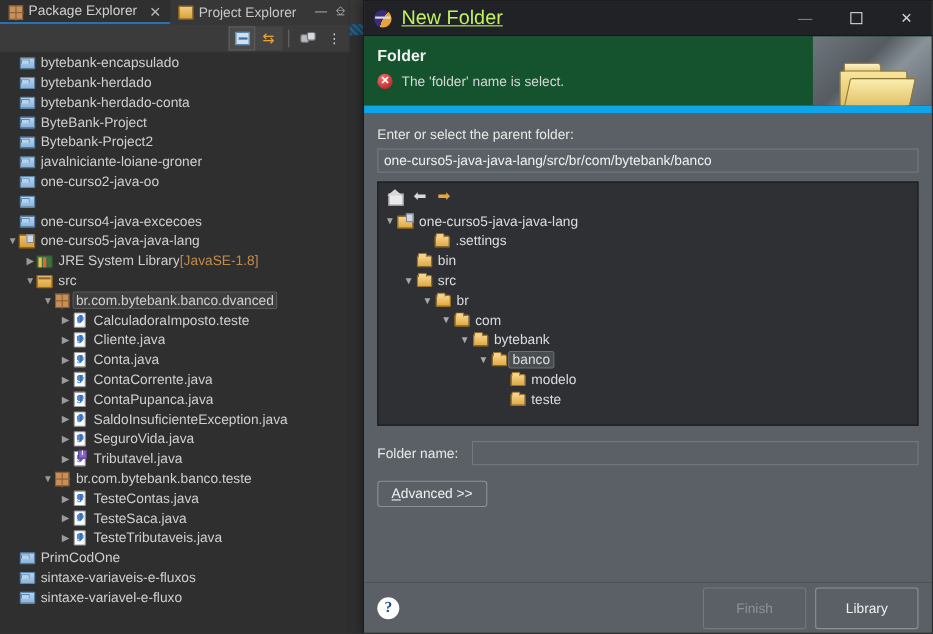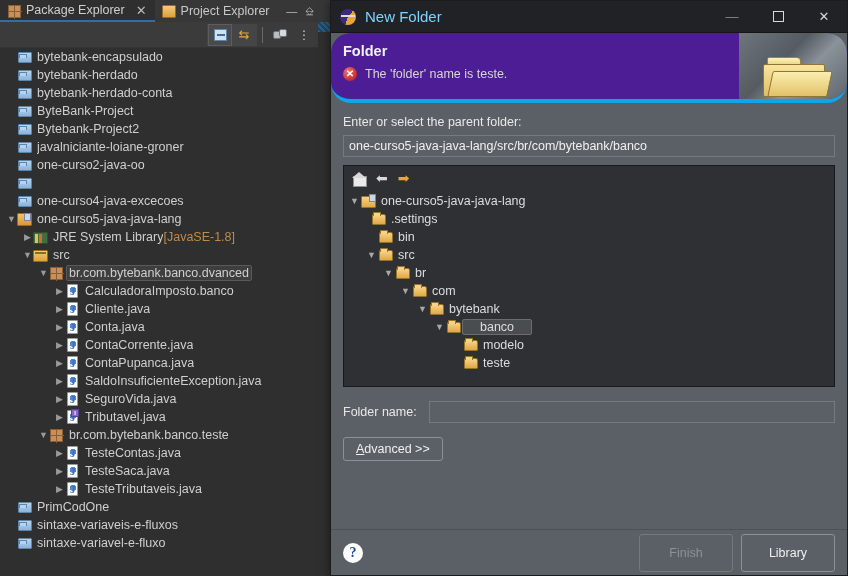--- a/index.html
+++ b/index.html
@@ -119,30 +119,30 @@
   }
   .eclipse-logo {
     width: 16px; height: 16px; border-radius: 50%;
     background: conic-gradient(from 200deg, #3b2b7a 0 55%, #e8a33d 55% 100%);
     position: relative; flex: none;
   }
   .eclipse-logo:after {
     content: ""; position: absolute; left: 1px; top: 6px; width: 14px; height: 2px;
     background: #dcdcdc;
   }
-  .title-text { margin-left: 9px; color: #7dd3fc; font-size: 15px; }
+  .title-text { margin-left: 9px; color: #bef264; font-size: 18px; text-decoration: underline; }
   .titlectl { margin-left: auto; display: flex; align-items: center; height: 32px; }
   .tcbtn { width: 46px; height: 32px; display: flex; align-items: center; justify-content: center;
            color: #d8d8d8; font-size: 13px; }
   .tcbtn.min { color: #8a8a8a; }
   .sqbox { width: 11px; height: 11px; border: 1.5px solid #d8d8d8; }
 
   .dlg-header {
-    height: 70px; background: #4c1d95; flex: none; position: relative;
-    border-bottom: 4px solid #0ea5e9; overflow: hidden; border-radius: 20px;
+    height: 70px; background: #14532d; flex: none; position: relative;
+    border-bottom: 7px solid #0ea5e9; overflow: hidden;
   }
   .dlg-header .banner {
     position: absolute; right: 0; top: 0; width: 108px; height: 70px;
     background: linear-gradient(135deg,#6e757c 0%,#555b61 40%,#8a929a 60%,#5d6369 100%);
   }
   .dlg-title { position:absolute; left: 12px; top: 10px; font-size: 14.5px; font-weight: bold; color: #f0f0f0; }
   .dlg-msg { position:absolute; left: 12px; top: 34px; display: flex; align-items: center; gap: 8px; }
   .err-ico { width: 14px; height: 14px; border-radius: 50%;
       background: radial-gradient(circle at 35% 30%, #f07070, #b01414);
       color: #fff; font: 700 10px/14px "Liberation Sans",sans-serif; text-align: center; flex: none; }
@@ -175,21 +175,21 @@
   .home-ico:after { content:""; position:absolute; left:0px; top:0px; width:0;height:0;
       border-left:7px solid transparent;border-right:7px solid transparent;border-bottom:6px solid #d8d8d8;}
   .arw { font-size: 14px; line-height: 1; }
   .arw.back { color: #d9d9d9; }
   .arw.fwd { color: #e7a63a; }
 
   .tree-content { flex: 1; overflow: hidden; padding-top: 2px; }
   .trow { display: flex; align-items: center; height: 18px; font-size: 12.5px; color: #dcdcdc; }
   .trow .tarrow { width: 13px; text-align: center; color: #a8a8a8; font-size: 9px; flex: none; }
   .trow .tico { width: 16px; height: 16px; position: relative; margin-right: 4px; flex: none; }
-  .trow.sel .tlbl { background: #4a4d50; border: 1px solid #6a6e72; margin: -1px -4px; padding: 0 17px; border-radius:2px; }
+  .trow.sel .tlbl { background: #4a4d50; border: 1px solid #6a6e72; margin: -1px -4px; padding: 0 3px; border-radius:2px; }
   .ic-fold-open { width:14px;height:11px;margin-top:3px;position:absolute;
       background: linear-gradient(#f6d28a,#e0a944); border:1px solid #9a7225; border-radius:1px 2px 1px 1px;}
   .ic-fold-open:before{content:"";position:absolute;left:0;top:-3px;width:6px;height:3px;
       background:#f6d28a;border:1px solid #9a7225;border-bottom:none;border-radius:1px 1px 0 0;}
   .ic-projopen { width:15px;height:12px;margin-top:3px;position:absolute;
       background: linear-gradient(#f6d28a,#e0a944); border:1px solid #9a7225; border-radius:1px;}
   .ic-projopen:after{content:"";position:absolute;right:-1px;top:-3px;width:5px;height:6px;
       background:#ccd6e4;border:1px solid #7d8796;}
 
   .row-folder-name { margin-top: 14px; display: flex; align-items: center; gap: 12px; }
@@ -354,21 +354,21 @@
             </span>
             <span class="lbl">br.com.bytebank.banco.dvanced</span>
           </div>
           <div class="row" style="padding-left: 54px;">
             <span class="arrow">▶</span>
             <span class="ico">
               <span class="ic-java" style="position:absolute;left:0;top:0;">
                 <span class="jglyph">J</span>
               </span>
             </span>
-            <span class="lbl">CalculadoraImposto.banco</span>
+            <span class="lbl">CalculadoraImposto.teste</span>
           </div>
           <div class="row" style="padding-left: 54px;">
             <span class="arrow">▶</span>
             <span class="ico">
               <span class="ic-java" style="position:absolute;left:0;top:0;">
                 <span class="jglyph">J</span>
               </span>
             </span>
             <span class="lbl">Cliente.java</span>
           </div>
@@ -508,21 +508,21 @@
     <div class="dlg-header">
       <div class="banner"></div>
       <div class="folder-art">
         <span class="back"></span>
         <span class="body"></span>
         <span class="front"></span>
       </div>
       <div class="dlg-title">Folder</div>
       <div class="dlg-msg">
         <span class="err-ico">✕</span>
-        <span class="dlg-msg-text">The 'folder' name is teste.</span>
+        <span class="dlg-msg-text">The 'folder' name is select.</span>
       </div>
     </div>
 
     <div class="dlg-body">
 
       <div class="lbl-plain">Enter or select the parent folder:</div>
 
       <div class="text-input" style="margin-top:6px;">
         <span>one-curso5-java-java-lang/src/br/com/bytebank/banco</span>
       </div>
@@ -534,21 +534,21 @@
           <span class="arw fwd">➡</span>
         </div>
         <div class="tree-content" id="dlg-tree">
             <div class="trow" style="padding-left: 4px;">
               <span class="tarrow">▼</span>
               <span class="tico">
                 <span class="ic-projopen" style="left:0;top:0;"></span>
               </span>
               <span class="tlbl">one-curso5-java-java-lang</span>
             </div>
-            <div class="trow" style="padding-left: 14px;">
+            <div class="trow" style="padding-left: 37px;">
               <span class="tarrow"></span>
               <span class="tico">
                 <span class="ic-fold-open" style="left:1px;top:0;"></span>
               </span>
               <span class="tlbl">.settings</span>
             </div>
             <div class="trow" style="padding-left: 21px;">
               <span class="tarrow"></span>
               <span class="tico">
                 <span class="ic-fold-open" style="left:1px;top:0;"></span>

